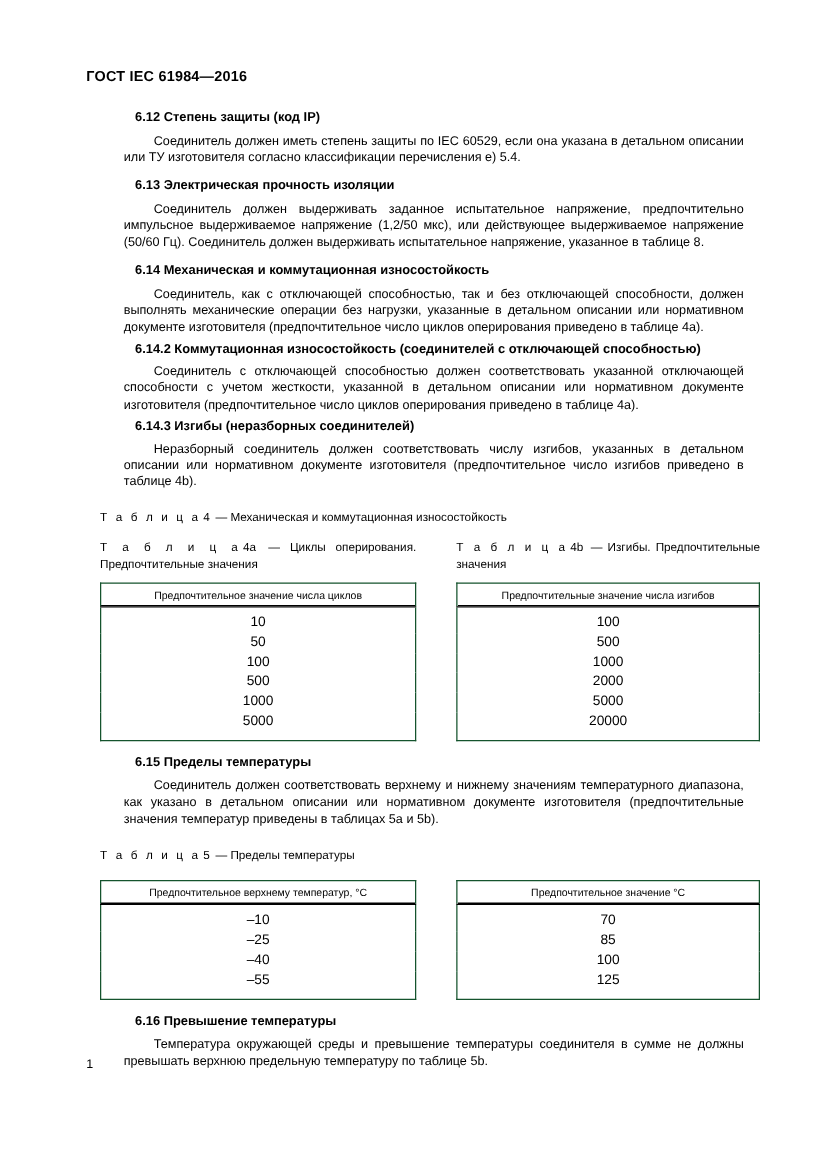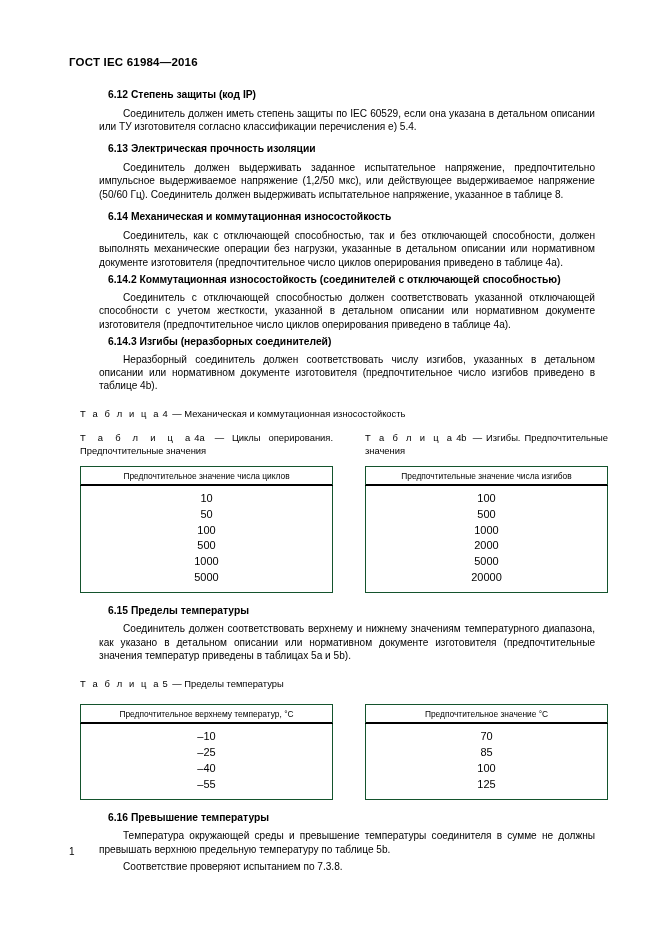--- a/index.html
+++ b/index.html
@@ -294,19 +294,18 @@
               </tr>
           </tbody>
         </table>
       </div>
     </div>
 
     <div class="spacer-lg"></div>
 
     <div class="clause-head">6.16  Превышение температуры</div>
     <p class="para nogap">Температура окружающей среды и превышение температуры соединителя в сумме не должны превышать верхнюю предельную температуру по таблице 5b.</p>
-    <p class="para">Соответствие проверяют испытанием по 7.3.8.</p>
 
   </div>
 
   <div class="page-number">1</div>
 
 </div>
 
 </body></html>

